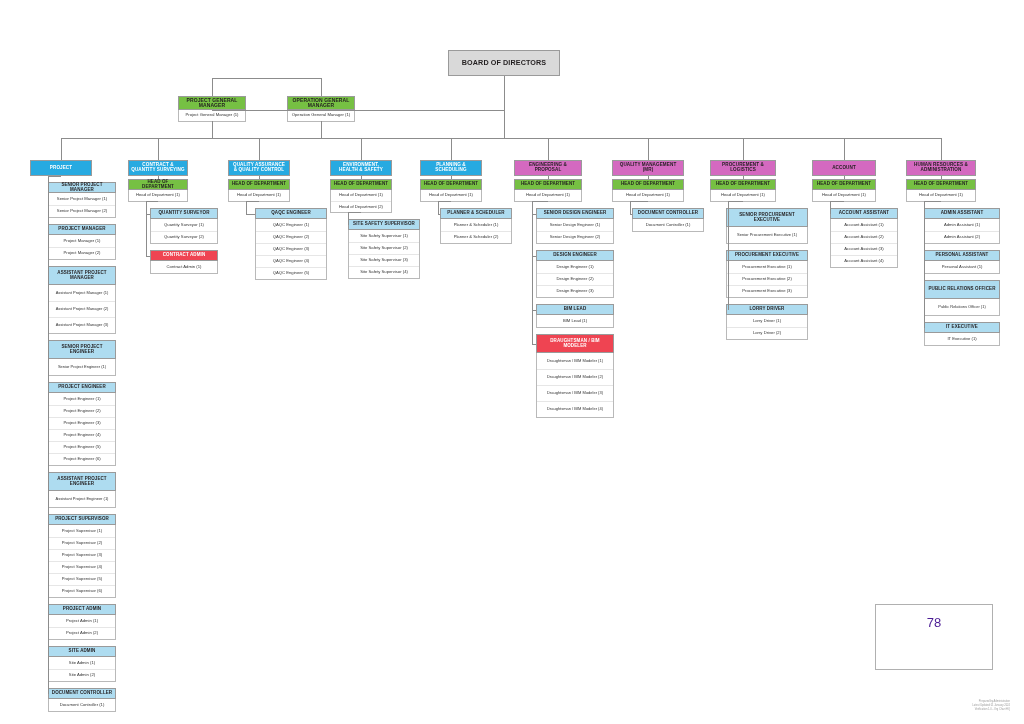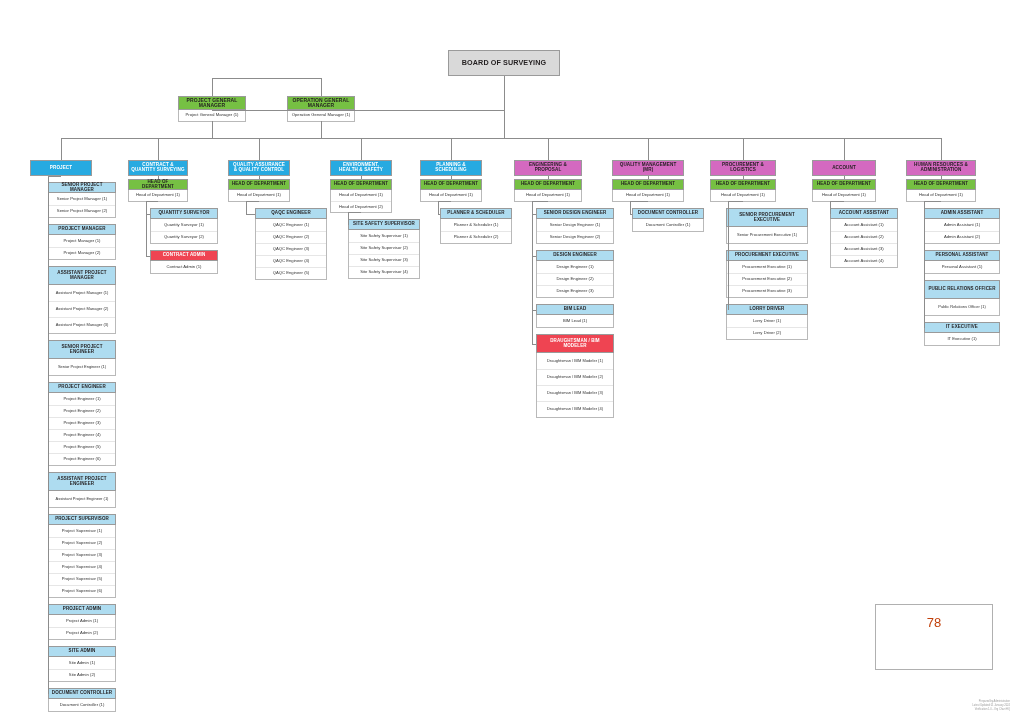--- a/index.html
+++ b/index.html
@@ -70,35 +70,35 @@
     box-sizing:border-box;
   }
   #total-head{
     height:30px;background:#d9d9d9;border-bottom:1px solid #b0b0b0;
     display:flex;align-items:center;justify-content:center;
     font-size:11.5px;font-weight:bold;color:#231f20;
     box-sizing:border-box;
   }
   #total-value{
     height:34px;display:flex;align-items:center;justify-content:center;
-    font-size:13px;color:#c2410c;
+    font-size:13px;color:#4c1d95;
     box-sizing:border-box;
   }
 
   #footer-note{
     position:absolute;right:14px;bottom:12px;
     text-align:right;font-size:2.6px;color:#9b9b9b;line-height:1.5;
     white-space:pre-line;
   }
 </style>
 </head>
 <body>
 
 <div id="canvas">
-    <div class="box hdr c-grey t-root" style="left: 448px; top: 50px; width: 112px; height: 26px;">BOARD OF SURVEYING</div>
+    <div class="box hdr c-grey t-root" style="left: 448px; top: 50px; width: 112px; height: 26px;">BOARD OF DIRECTORS</div>
     <div class="ln lnv" style="left: 504px; top: 76px; height: 62px;"></div>
     <div class="box" style="left: 178px; top: 96px; width: 68px;">
       <div class="hdr c-green t-gm" style="height: 14px;">PROJECT GENERAL MANAGER</div>
       <div class="rows">
         <div class="row t-row" style="height: 11px;">Project General Manager (1)</div>
       </div>
     </div>
     <div class="ln lnv" style="left: 212px; top: 78px; height: 18px;"></div>
     <div class="ln lnv" style="left: 212px; top: 121px; height: 17px;"></div>
     <div class="box" style="left: 287px; top: 96px; width: 68px;">

